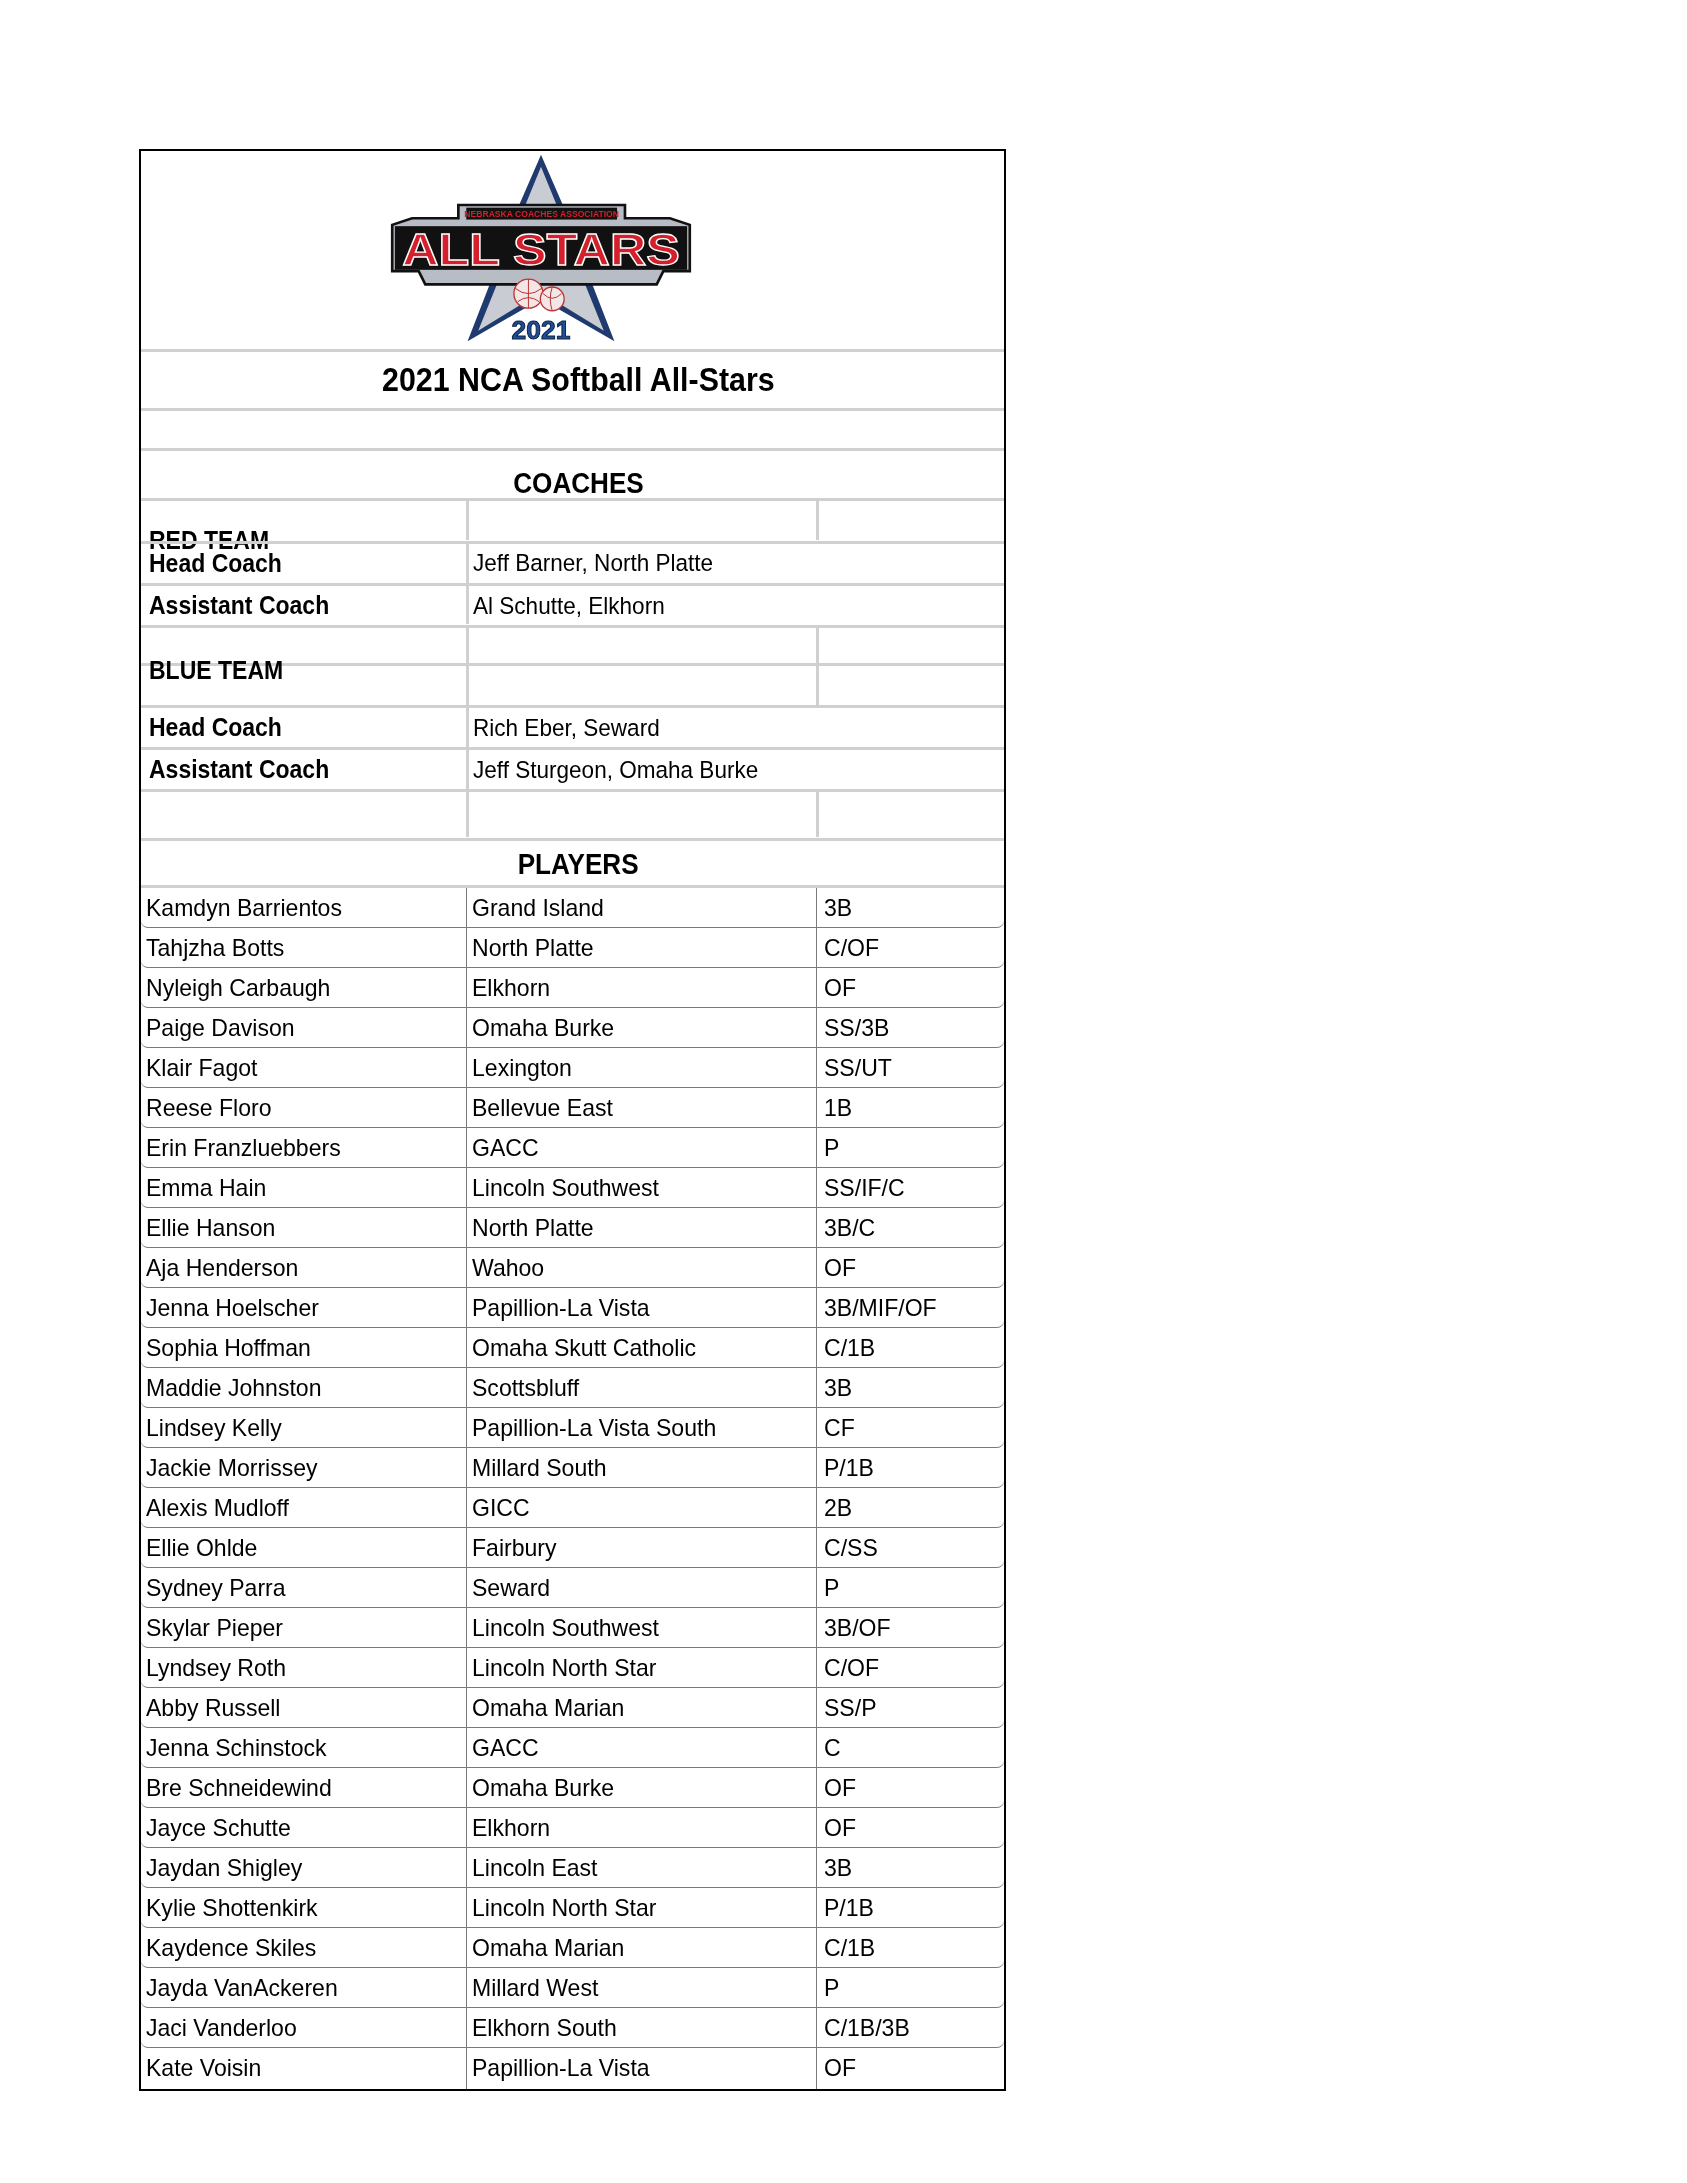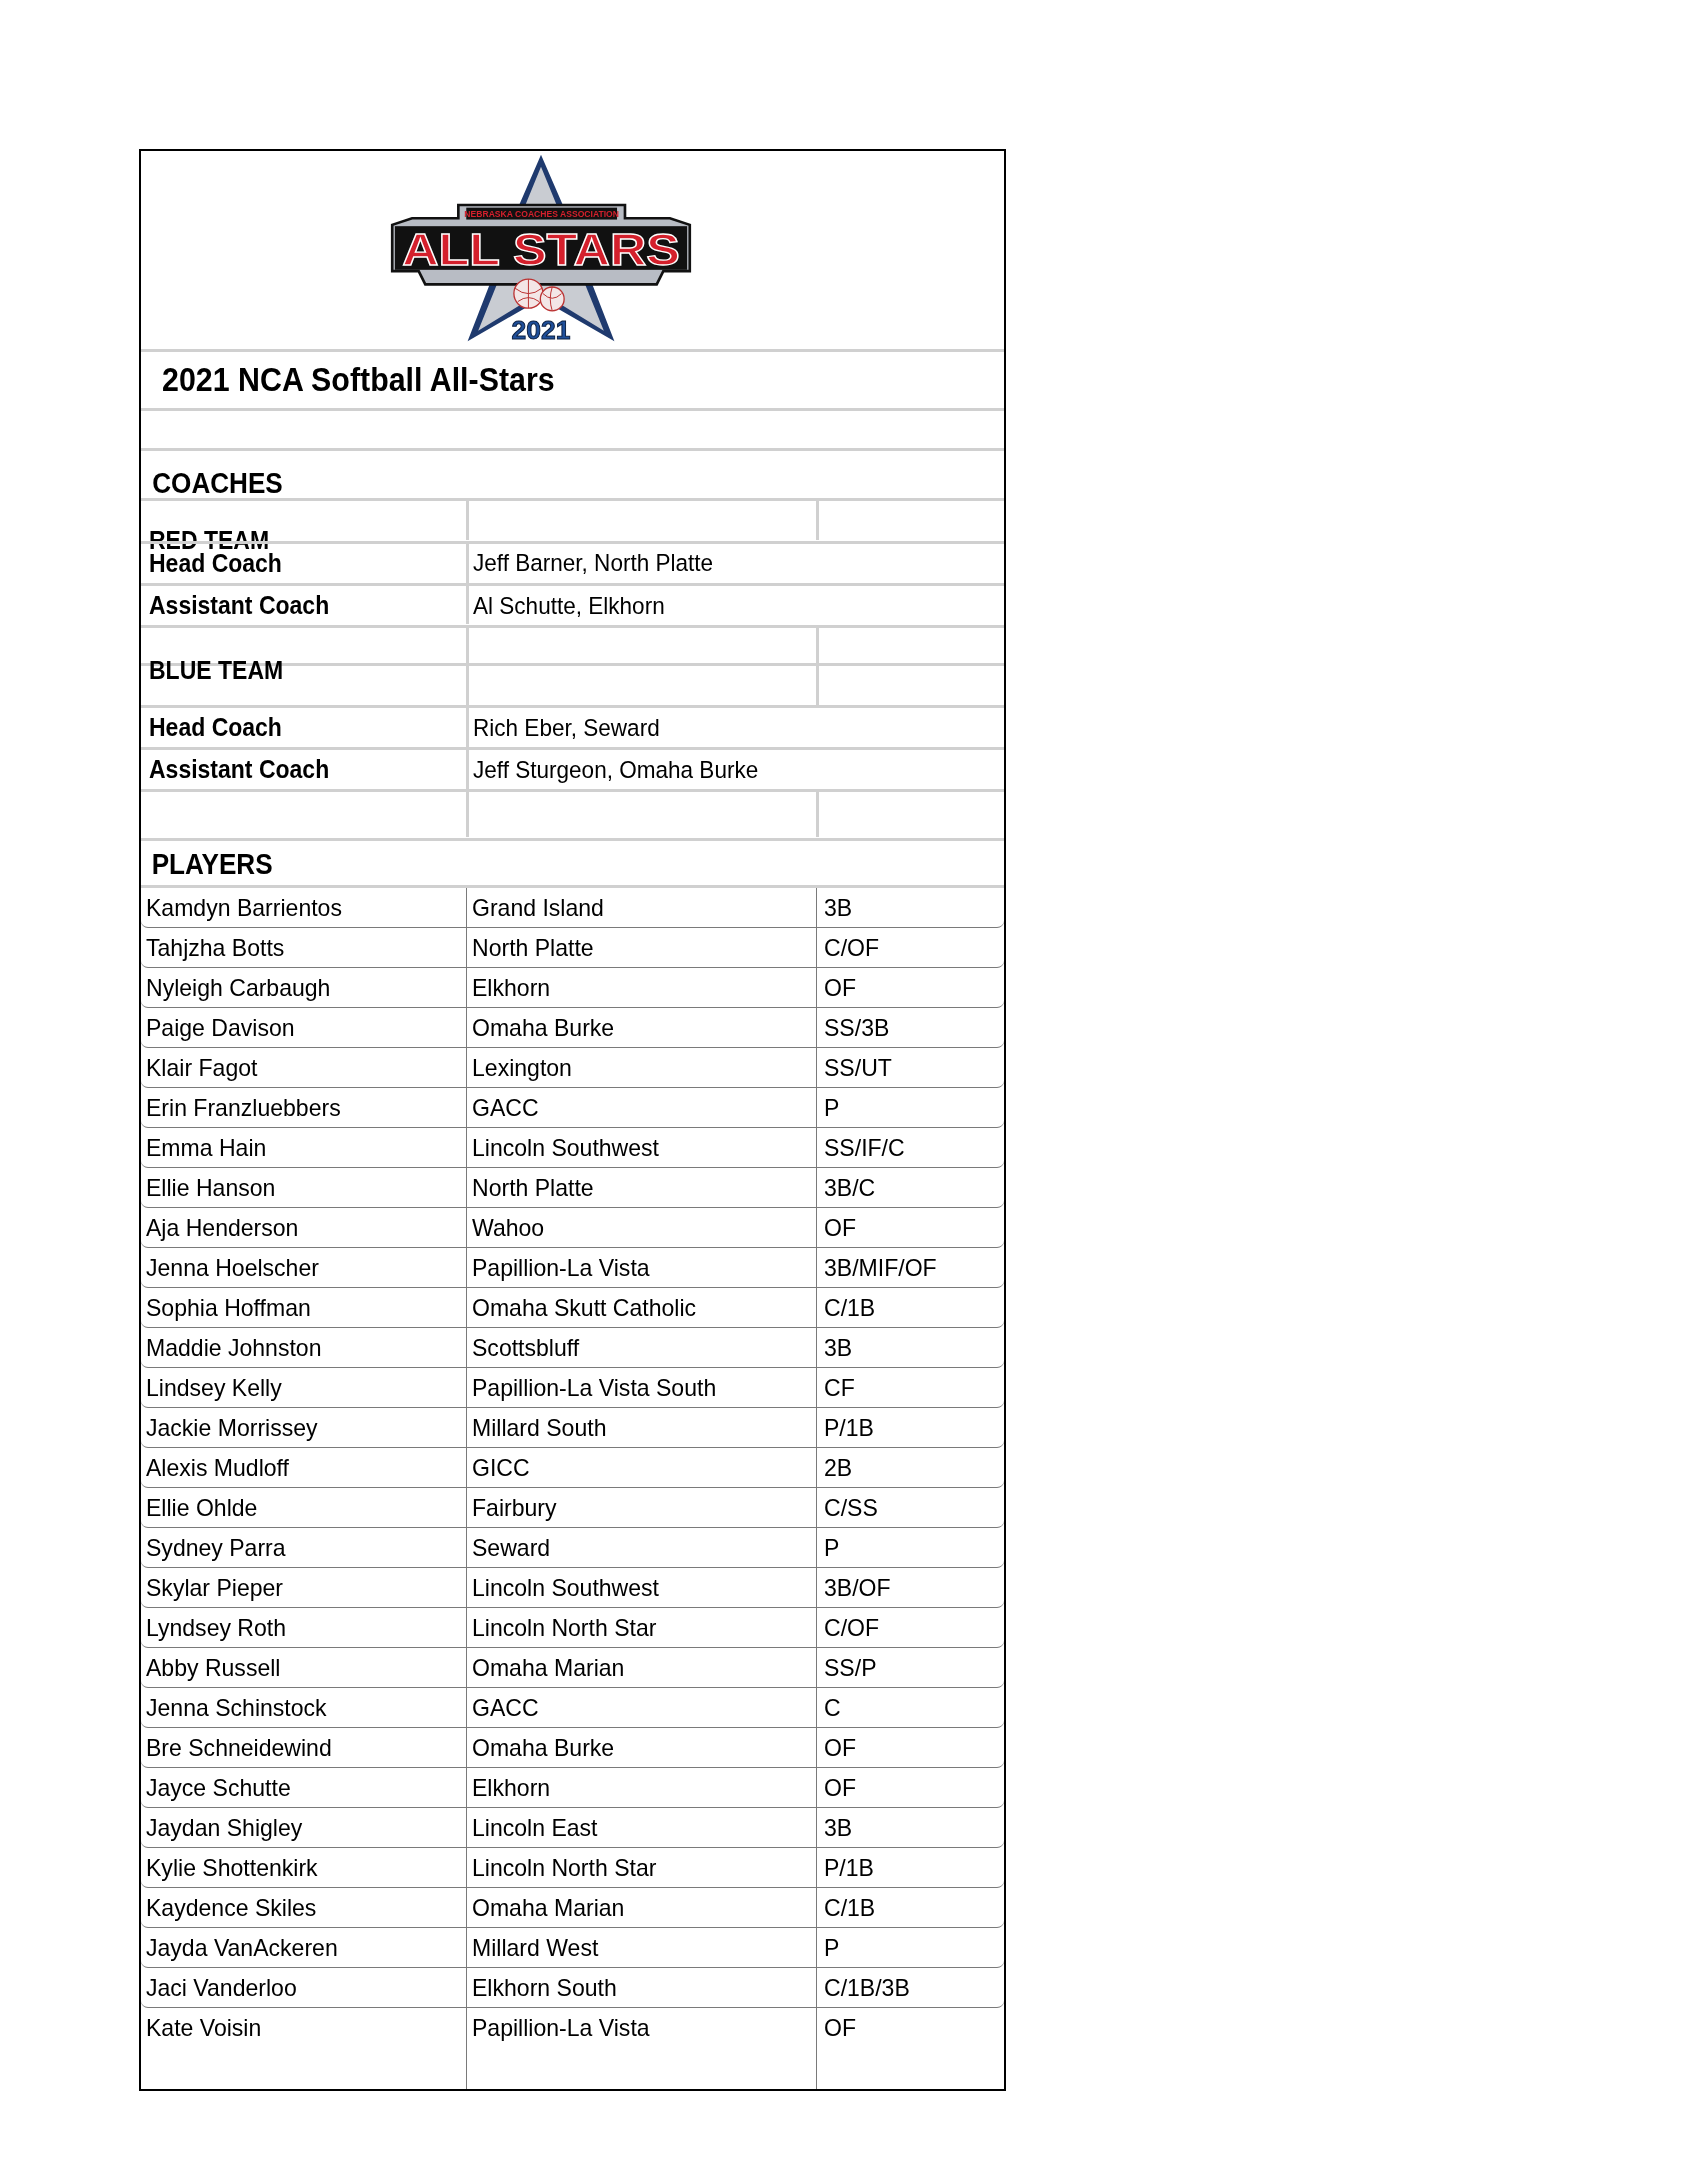--- a/index.html
+++ b/index.html
@@ -5,21 +5,21 @@
   html, body { margin: 0; padding: 0; background: #ffffff; }
   body { width: 1687px; height: 2183px; position: relative; overflow: hidden;
          font-family: "Liberation Sans", "DejaVu Sans", sans-serif; color: #000; }
   #sheet { position: absolute; left: 139px; top: 149px; width: 867px; height: 1942px;
            box-sizing: border-box; border: 2.6px solid #000; }
   .row { position: absolute; left: 0; right: 0; box-sizing: border-box; }
   .hline { position: absolute; left: 0; right: 0; height: 2.6px; background: #d0d0d0; }
   .vline { position: absolute; width: 2.6px; background: #d0d0d0; }
   .cell { position: absolute; top: 0; bottom: 0; display: flex; align-items: center;
           white-space: nowrap; overflow: visible; }
-  .centered { left: 4px; right: 0; }
+  .centered { left: 12px; right: 0; justify-content: center; }
   .title { font-weight: bold; font-size: 33px; transform: scaleX(0.92); }
   .section { font-weight: bold; font-size: 29px; transform: scaleX(0.9); padding-top: 4px; }
   .coach-label { left: 8px; font-weight: bold; font-size: 25px; transform: scaleX(0.92); transform-origin: left center; }
   .coach-value { left: 332px; font-size: 24.5px; transform: scaleX(0.92); transform-origin: left center; }
   
   #players { position: absolute; left: 0; right: 0; top: 737px; bottom: 0; }
   .prow { position: relative; height: 40px; box-sizing: border-box; border-bottom: 1.3px solid #7a7a7a; border-radius: 7px; }
   .prow:last-child { border-bottom: none; padding-left: 27px; }
   .pcell { position: absolute; top: 0; bottom: 0; display: flex; align-items: center;
            font-size: 24px; white-space: nowrap; transform: scaleX(0.96); transform-origin: left center; }
@@ -149,20 +149,25 @@
         <div class="pcell p-name">Paige Davison</div>
         <div class="pcell p-school">Omaha Burke</div>
         <div class="pcell p-pos">SS/3B</div>
       </div>
       <div class="prow">
         <div class="pcell p-name">Klair Fagot</div>
         <div class="pcell p-school">Lexington</div>
         <div class="pcell p-pos">SS/UT</div>
       </div>
       <div class="prow">
+        <div class="pcell p-name">Reese Floro</div>
+        <div class="pcell p-school">Bellevue East</div>
+        <div class="pcell p-pos">1B</div>
+      </div>
+      <div class="prow">
         <div class="pcell p-name">Erin Franzluebbers</div>
         <div class="pcell p-school">GACC</div>
         <div class="pcell p-pos">P</div>
       </div>
       <div class="prow">
         <div class="pcell p-name">Emma Hain</div>
         <div class="pcell p-school">Lincoln Southwest</div>
         <div class="pcell p-pos">SS/IF/C</div>
       </div>
       <div class="prow">

